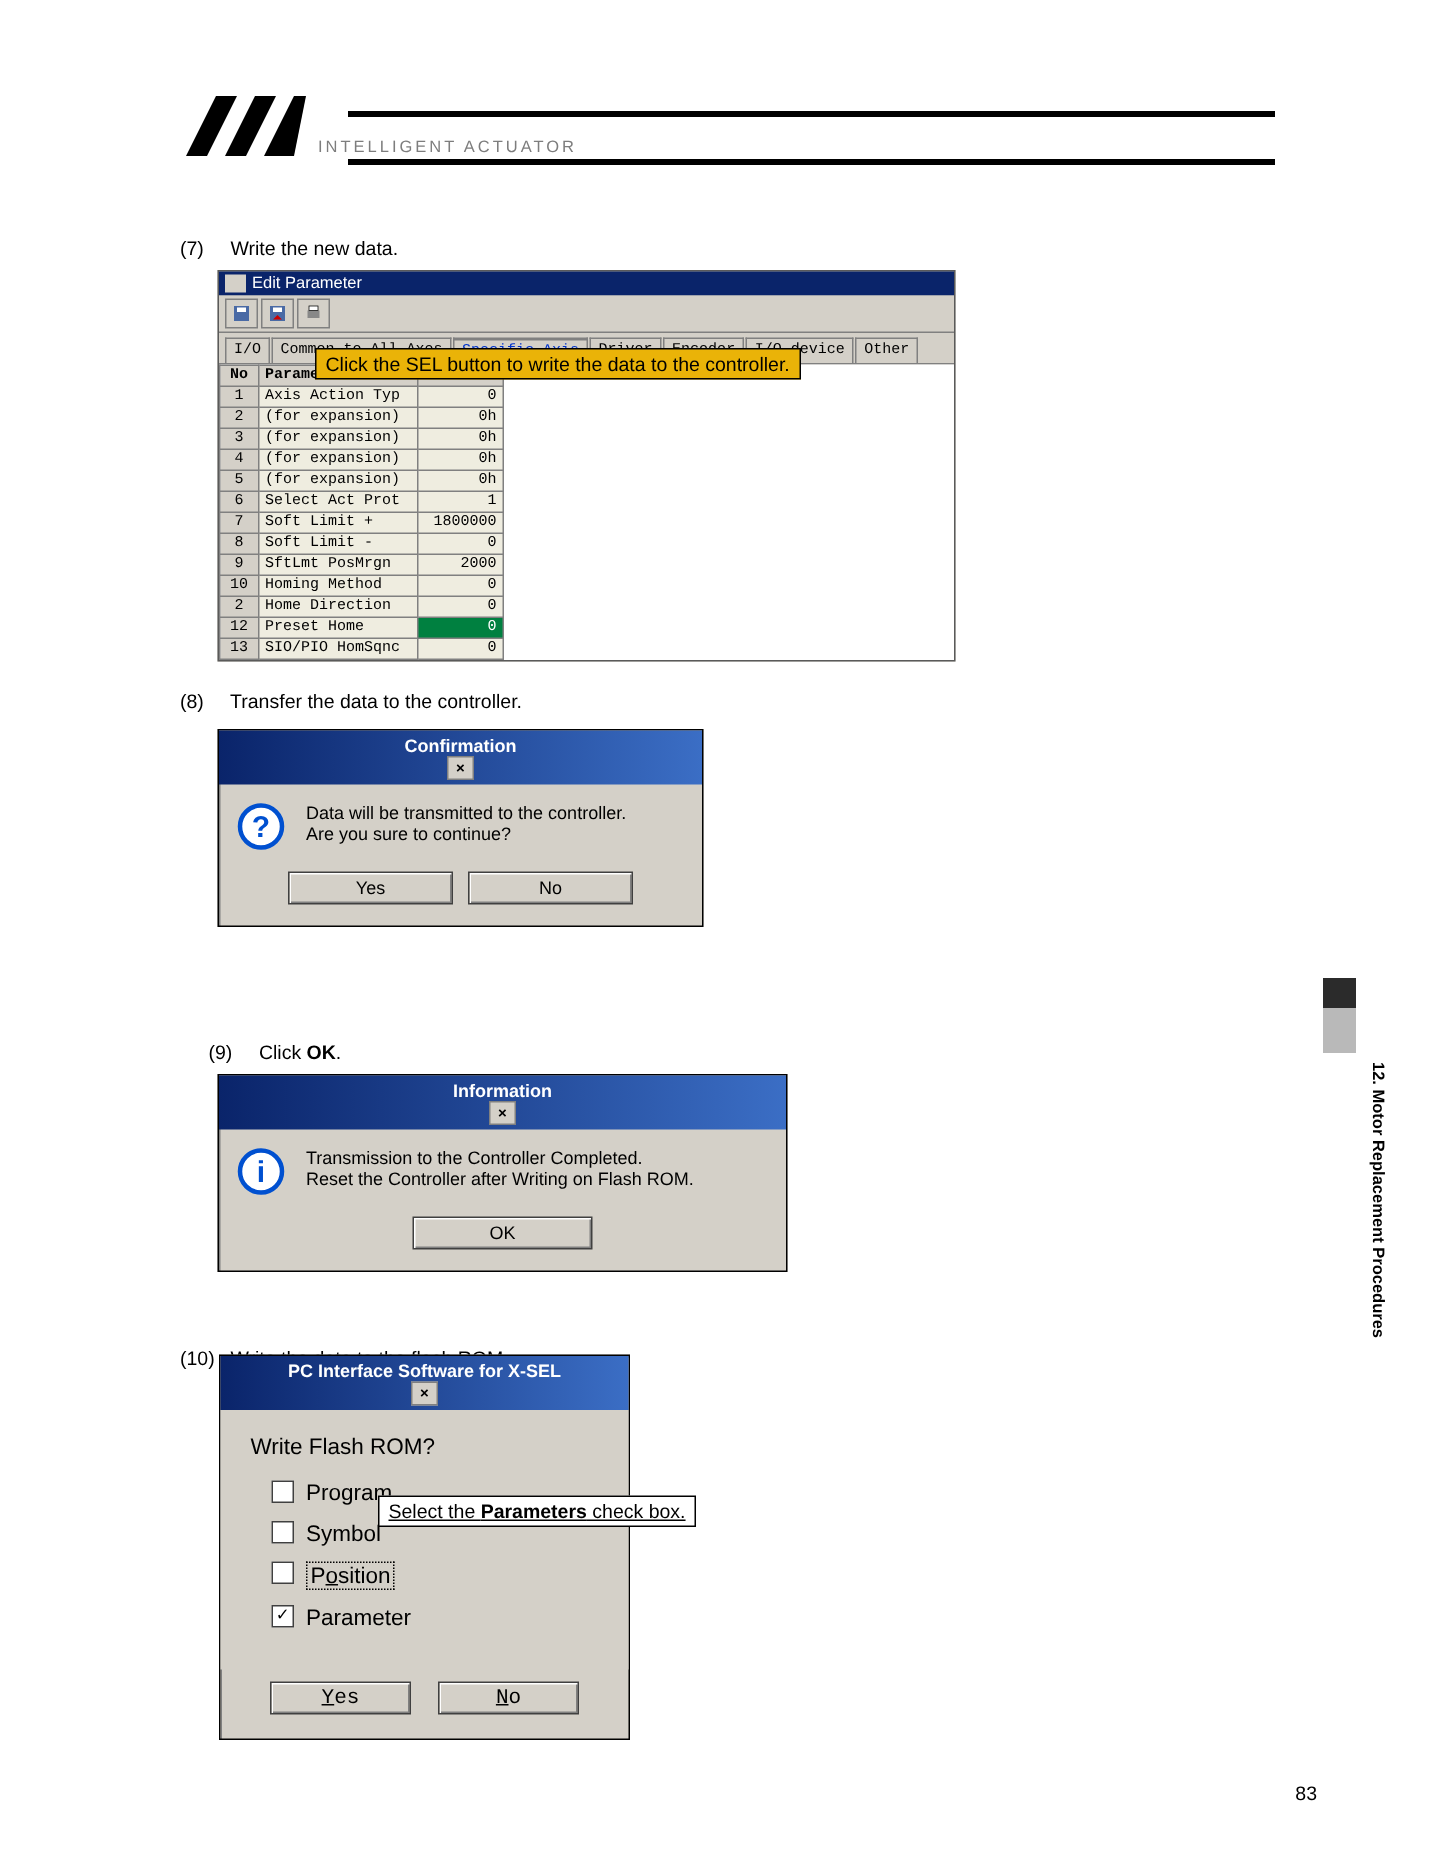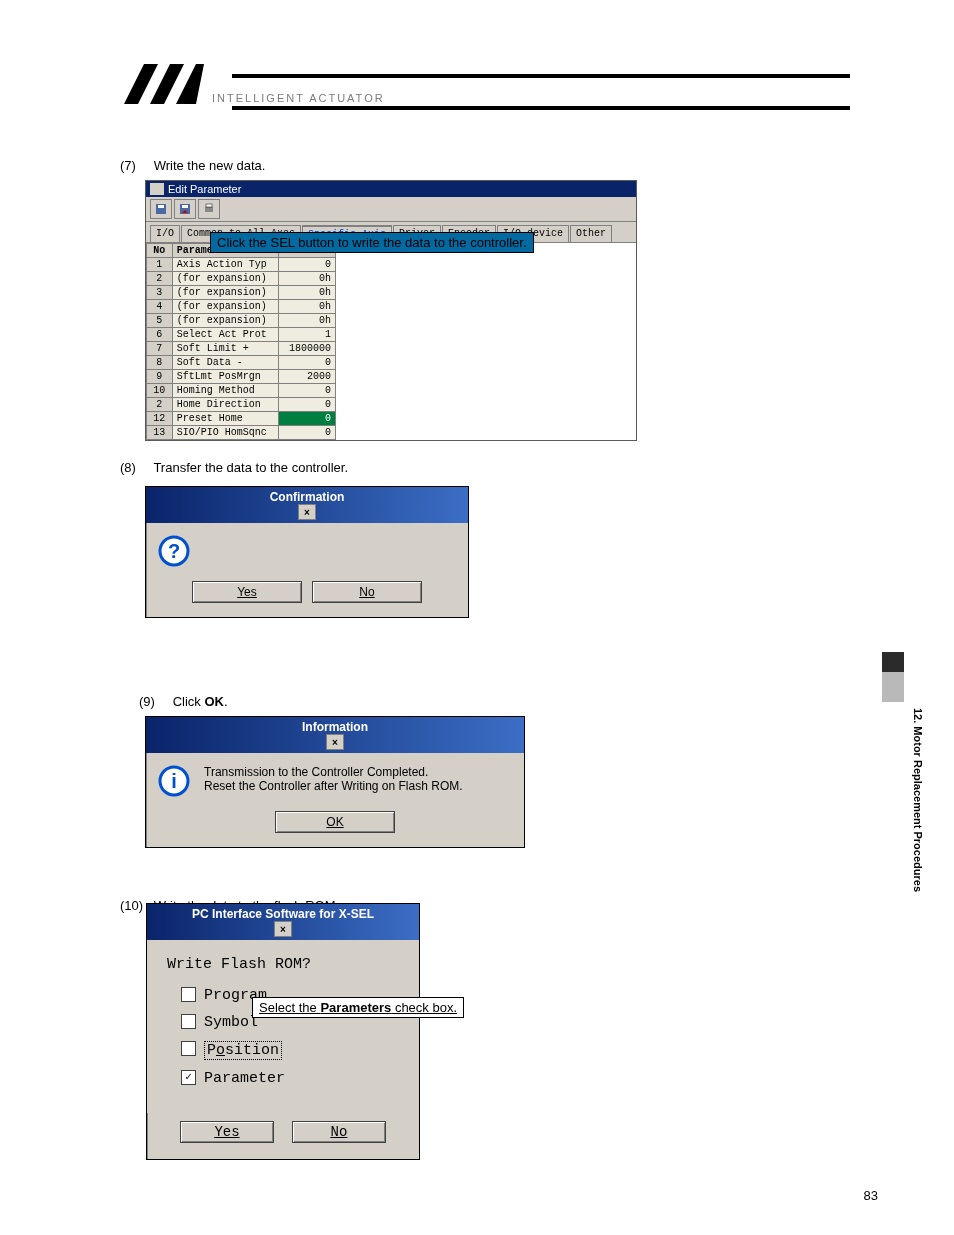--- a/index.html
+++ b/index.html
@@ -134,21 +134,21 @@
   }
   .ep-grid th { background: #d4d0c8; text-align: center; }
   .ep-grid td.num { text-align: center; width: 22px; background: #d4d0c8; }
   .ep-grid td.name { width: 105px; }
   .ep-grid td.val { text-align: right; width: 55px; }
   .ep-grid tr.hot td.val { background: #008040; color: #fff; }
   .callout-7 {
     position: absolute;
     left: 210px;
     top: 232px;
-    background: #0369a1;
+    background: #eab308;
     border: 1px solid #000;
     padding: 2px 6px;
     font-size: 13px;
   }
   
   .dlg {
     position: absolute;
     background: #d4d0c8;
     border: 1px solid #000;
     font-family: Tahoma, Arial, sans-serif;
@@ -192,32 +192,31 @@
     padding: 0 12px 14px 12px;
   }
   .dlg .btn {
     min-width: 80px;
     border: 1px solid #404040;
     background: #d4d0c8;
     padding: 3px 14px;
     text-align: center;
     font-size: 12px;
     box-shadow: 1px 1px 0 #fff inset, -1px -1px 0 #808080 inset;
-    text-decoration: underline;
   }
   
   #dlg-confirm { left: 145px; top: 486px; width: 322px; }
   #dlg-info    { left: 145px; top: 716px; width: 378px; }
   #dlg-flash   { left: 146px; top: 903px; width: 272px; }
   #dlg-info .btn-row { justify-content: center; }
   #dlg-info .btn { min-width: 90px; }
   
   .flash-body {
     padding: 16px 16px 16px 20px;
-    font-family: Liberation Mono, monospace;
+    font-family: Liberation Sans, sans-serif;
     font-size: 15px;
     background: #d4d0c8;
   }
   .flash-body .q { margin-bottom: 14px; }
   .flash-body .opt {
     display: flex;
     gap: 8px;
     margin: 6px 0 10px 14px;
     font-size: 15px;
   }
@@ -383,21 +382,21 @@
               <td class="name">Select Act Prot</td>
               <td class="val">1</td>
             </tr>
         <tr>
               <td class="num">7</td>
               <td class="name">Soft Limit +</td>
               <td class="val">1800000</td>
             </tr>
         <tr>
               <td class="num">8</td>
-              <td class="name">Soft Data -</td>
+              <td class="name">Soft Limit -</td>
               <td class="val">0</td>
             </tr>
         <tr>
               <td class="num">9</td>
               <td class="name">SftLmt PosMrgn</td>
               <td class="val">2000</td>
             </tr>
         <tr>
               <td class="num">10</td>
               <td class="name">Homing Method</td>
@@ -431,20 +430,24 @@
   <div id="dlg-confirm" class="dlg">
     <div class="titlebar">
       <span>Confirmation</span>
       <span class="close-btn">×</span>
     </div>
     <div class="body">
       <svg class="icon" viewBox="0 0 32 32">
         <circle cx="16" cy="16" r="14" fill="#fff" stroke="#0050d0" stroke-width="3"></circle>
         <text x="16" y="23" text-anchor="middle" font-size="20" font-weight="bold" fill="#0050d0">?</text>
       </svg>
+      <div>
+        <div>Data will be transmitted to the controller.</div>
+        <div>Are you sure to continue?</div>
+      </div>
     </div>
     <div class="btn-row">
       <div class="btn">Yes</div>
       <div class="btn">No</div>
     </div>
   </div>
 
   <div class="instr" style="top:694px;margin-left:19px;">
     <span class="num">(9)</span>
     <span>Click </span><span class="bold">OK</span><span>.</span>

